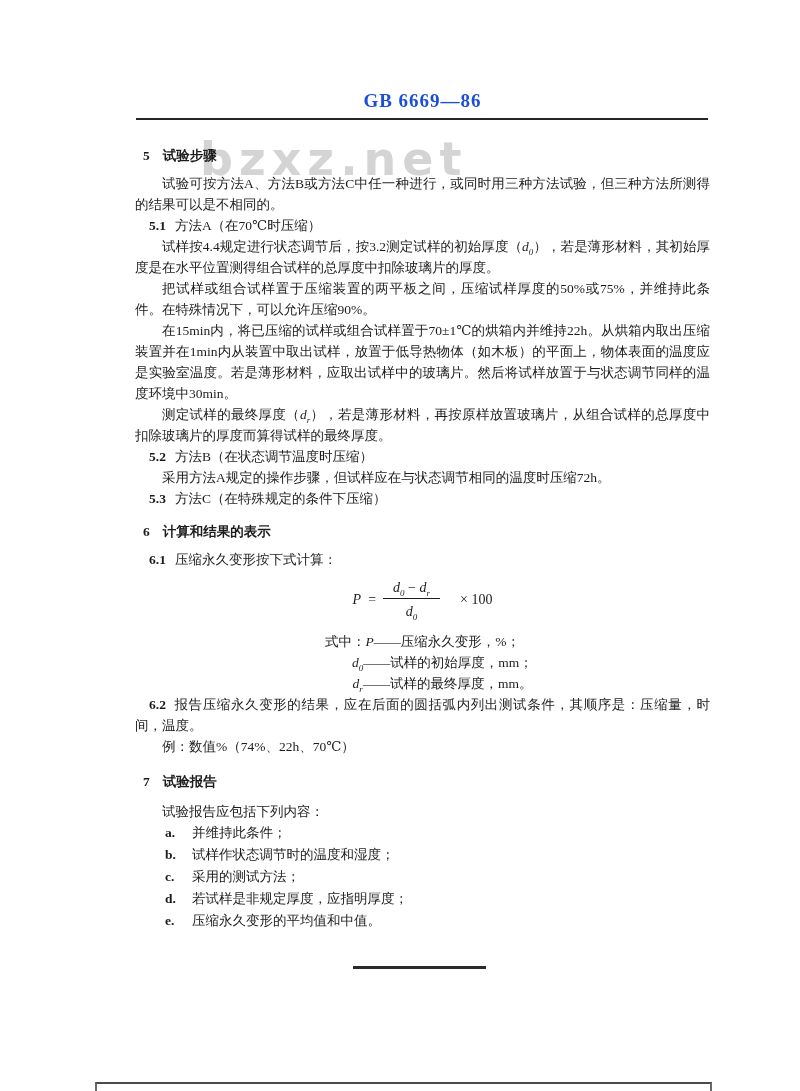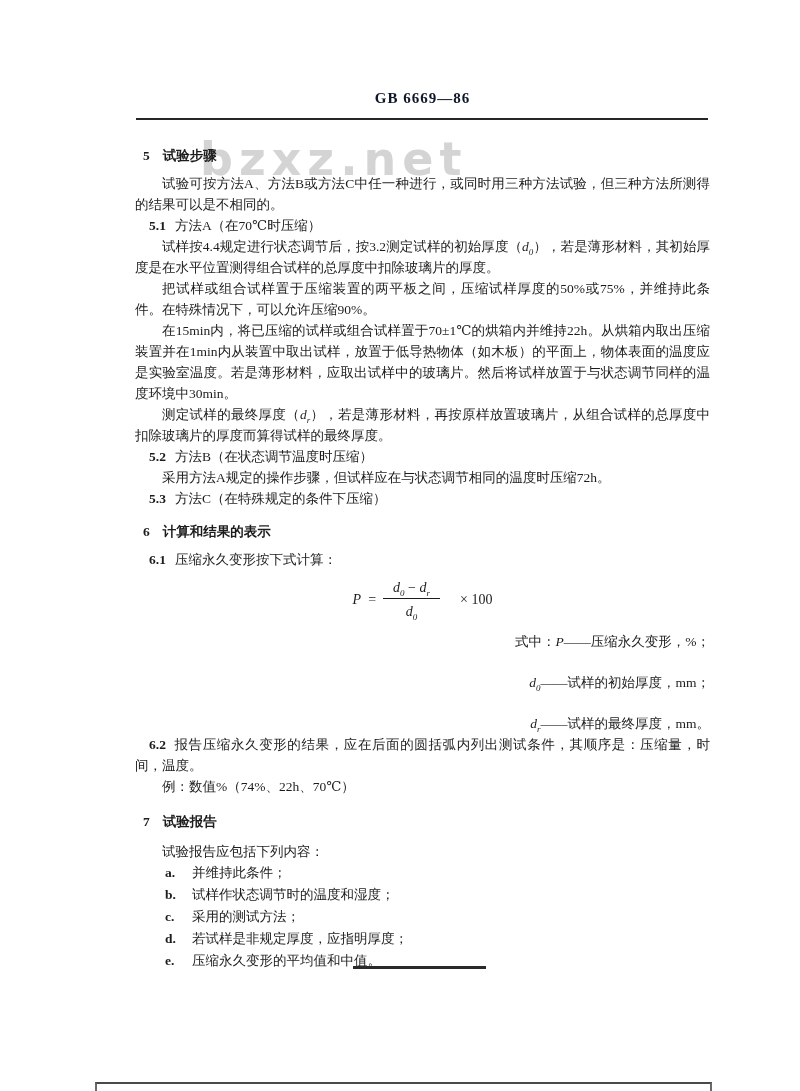--- a/index.html
+++ b/index.html
@@ -10,22 +10,22 @@
     color:#1c1c1c;
   }
   .watermark {
     position:absolute; left:200px; top:132px; z-index:0;
     font-family:"DejaVu Sans",sans-serif; font-weight:bold;
     font-size:46px; letter-spacing:6px; color:#d0d0d0; opacity:0.9;
     user-select:none; white-space:nowrap;
   }
   .doc-number {
     position:absolute; top:90px; left:135px; width:575px; z-index:2;
-    text-align:center; font-weight:bold; font-size:15px; letter-spacing:1px;
-    color:#0f172a;
+    text-align:center; font-weight:bold; font-size:19px; letter-spacing:1px;
+    color:#1d4ed8;
   }
   .header-rule {
     position:absolute; top:118px; left:136px; width:572px; height:0;
     border-top:2px solid #262626; z-index:2;
   }
   .content {
     position:absolute; left:135px; top:141px; width:575px; z-index:1;
     font-size:13.5px; line-height:21px; text-align:justify;
   }
   .h-main { font-weight:bold; margin:4px 0 7px 8px; text-align:left; }
@@ -37,22 +37,22 @@
   sub { font-size:9px; line-height:0; }
   .formula-row {
     display:flex; justify-content:center; align-items:center;
     margin:7px 0 9px 0; font-size:14px; text-align:center;
   }
   .formula-row .eq { margin:0 7px; }
   .frac { display:inline-block; vertical-align:middle; text-align:center; }
   .frac .num { padding:0 10px 18px 10px; }
   .frac .den { border-top:1.5px solid #1c1c1c; padding:2px 10px 0 10px; }
   .factor { margin-left:20px; }
-  .where-line { text-align:right; }
-  .where-indent { padding-left:40px;margin-top:20px; }
+  .where-line { text-align:center; }
+  .where-indent { padding-left:40px; }
   .numbered-p .sec-num { font-weight:bold; margin-right:8px; }
   .numbered-p { text-indent:14px !important;font-family:Liberation Serif, serif; }
   .example-line { text-indent:2em; text-align:left; }
   .sec7-gap { margin-top:14px !important; }
   .report-intro { margin-top:9px !important; }
   .report-item { padding-left:30px; text-align:left; line-height:22px; }
   .report-item .item-label { display:inline-block; width:27px; font-weight:bold; }
   .short-rule {
     position:absolute; left:353px; top:966px; width:133px; height:0;
     border-top:3px solid #2a2a2a; z-index:2;

